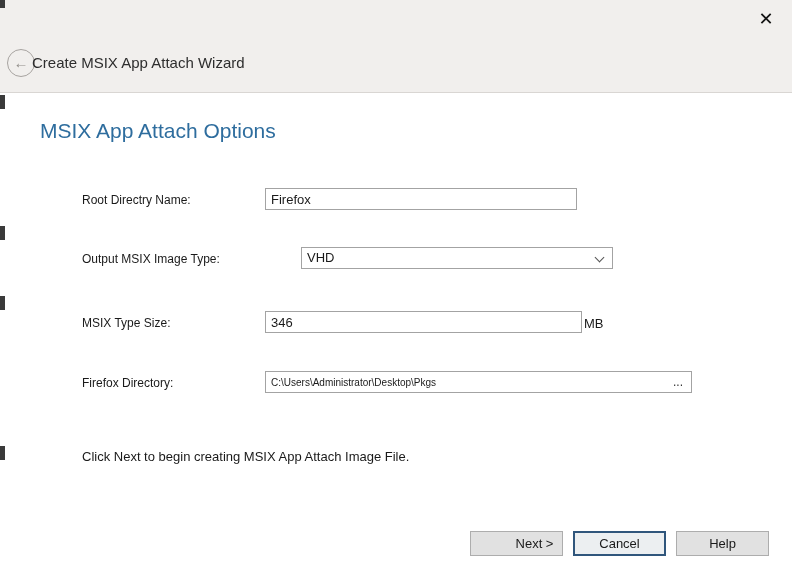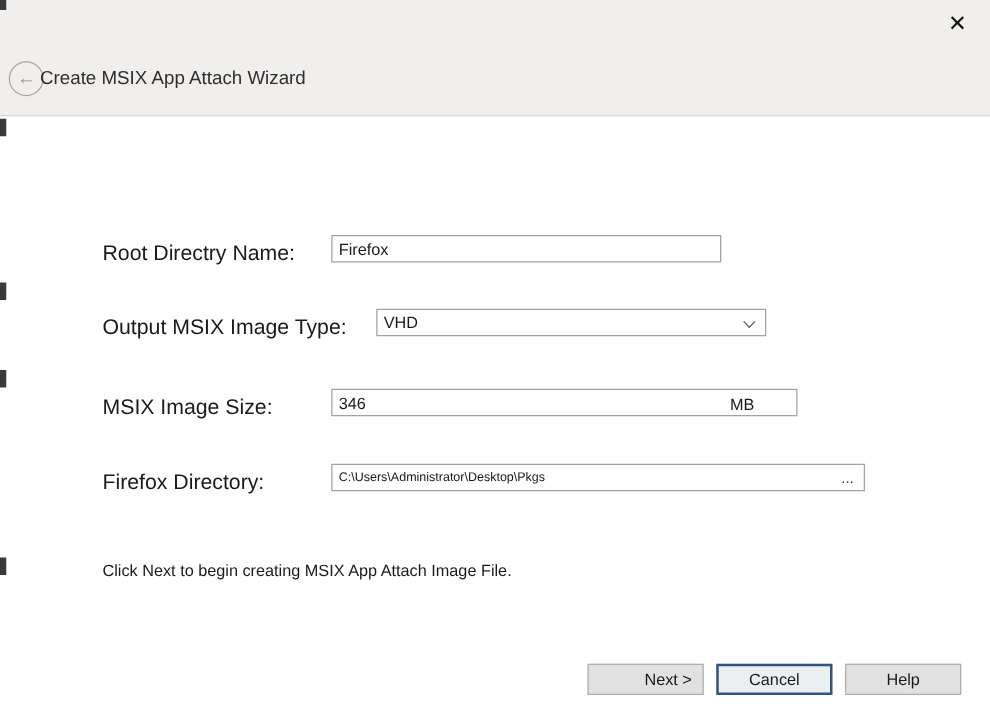--- a/index.html
+++ b/index.html
@@ -9,30 +9,30 @@
   
   .header{position:absolute;left:0;top:0;width:792px;height:93px;background:#f1efed;border-bottom:1px solid #d9d6d3;box-sizing:border-box;}
   .close-btn{position:absolute;top:5px;right:12px;width:28px;height:28px;background:transparent;border:none;font-size:18px;color:#111;cursor:pointer;font-family:inherit;line-height:28px;text-align:center;padding:0;}
   .back-btn{position:absolute;left:7px;top:49px;width:28px;height:28px;border-radius:50%;border:1px solid #a7a3a0;background:transparent;color:#918d89;font-size:15px;line-height:26px;text-align:center;padding:0;cursor:pointer;font-family:inherit;}
   .window-title{position:absolute;left:32px;top:54px;font-size:15px;color:#2e2e2e;}
 
   
   .page-heading{position:absolute;left:40px;top:119px;font-size:21px;font-weight:400;color:#2e6d9e;}
 
   
-  .lbl{position:absolute;font-size:17px;color:#1a1a1a;}
+  .lbl{position:absolute;font-size:12px;color:#1a1a1a;}
   .txt{position:absolute;height:22px;border:1px solid #a3a3a3;background:#ffffff;font-size:13px;color:#1a1a1a;padding:4px 5px;box-sizing:border-box;font-family:inherit;}
   .lbl-root{left:82px;top:193px;}
   .txt-root{left:265px;top:188px;width:312px;}
   .lbl-type{left:82px;top:252px;}
   .combo{position:absolute;left:265px;top:247px;width:312px;height:22px;border:1px solid #a3a3a3;background:#ffffff;box-sizing:border-box;cursor:default;margin-left:36px;}
   .combo-value{position:absolute;left:5px;top:2px;font-size:13px;color:#1a1a1a;}
   .combo-chevron{position:absolute;right:9px;top:6px;width:6px;height:6px;border-right:1.5px solid #555555;border-bottom:1.5px solid #555555;transform:rotate(45deg);}
   .lbl-size{left:82px;top:316px;}
-  .txt-size{left:265px;top:311px;width:373px;}
+  .txt-size{left:265px;top:311px;width:317px;}
   .suffix-mb{position:absolute;left:584px;top:316px;font-size:13px;color:#1a1a1a;}
   .lbl-out{left:82px;top:376px;}
   .path-wrap{position:absolute;left:265px;top:371px;width:427px;height:22px;border:1px solid #a3a3a3;background:#ffffff;box-sizing:border-box;}
   .path-input{position:absolute;left:0;top:0;width:400px;height:20px;border:none;outline:none;font-size:10px;color:#1a1a1a;padding:0 5px;box-sizing:border-box;font-family:inherit;background:transparent;}
   .browse-btn{position:absolute;right:1px;top:1px;width:24px;height:18px;border:none;background:transparent;font-size:12px;color:#333;line-height:10px;cursor:pointer;font-family:inherit;padding:0;}
 
   .info-text{position:absolute;left:82px;top:449px;font-size:13px;color:#1a1a1a;}
 
   
   .btn{position:absolute;top:531px;width:93px;height:25px;background:#e1e1e1;border:1px solid #adadad;font-size:13px;color:#1a1a1a;font-family:inherit;cursor:pointer;box-sizing:border-box;padding:0;}
@@ -57,31 +57,32 @@
     <button class="back-btn">
       <span>←</span>
     </button>
     <span class="window-title">Create MSIX App Attach Wizard</span>
   </div>
 
   <button class="close-btn">
     <span>✕</span>
   </button>
 
+  <h1 class="page-heading" style="margin:0;">MSIX App Attach Options</h1>
 
   <span class="lbl lbl-root">Root Directry Name:</span>
   <input class="txt txt-root" type="text" value="Firefox" style="">
 
   <span class="lbl lbl-type">Output MSIX Image Type:</span>
   <div class="combo">
     <span class="combo-value">VHD</span>
     <span class="combo-chevron"></span>
   </div>
 
-  <span class="lbl lbl-size">MSIX Image Size:</span>
+  <span class="lbl lbl-size">MSIX Type Size:</span>
   <input class="txt txt-size" type="text" value="346" style="">
   <span class="suffix-mb">MB</span>
 
   <span class="lbl lbl-out">Firefox Directory:</span>
   <div class="path-wrap">
     <input class="path-input" type="text" value="C:\Users\Administrator\Desktop\Pkgs" style="">
     <button class="browse-btn">
       <span>...</span>
     </button>
   </div>

